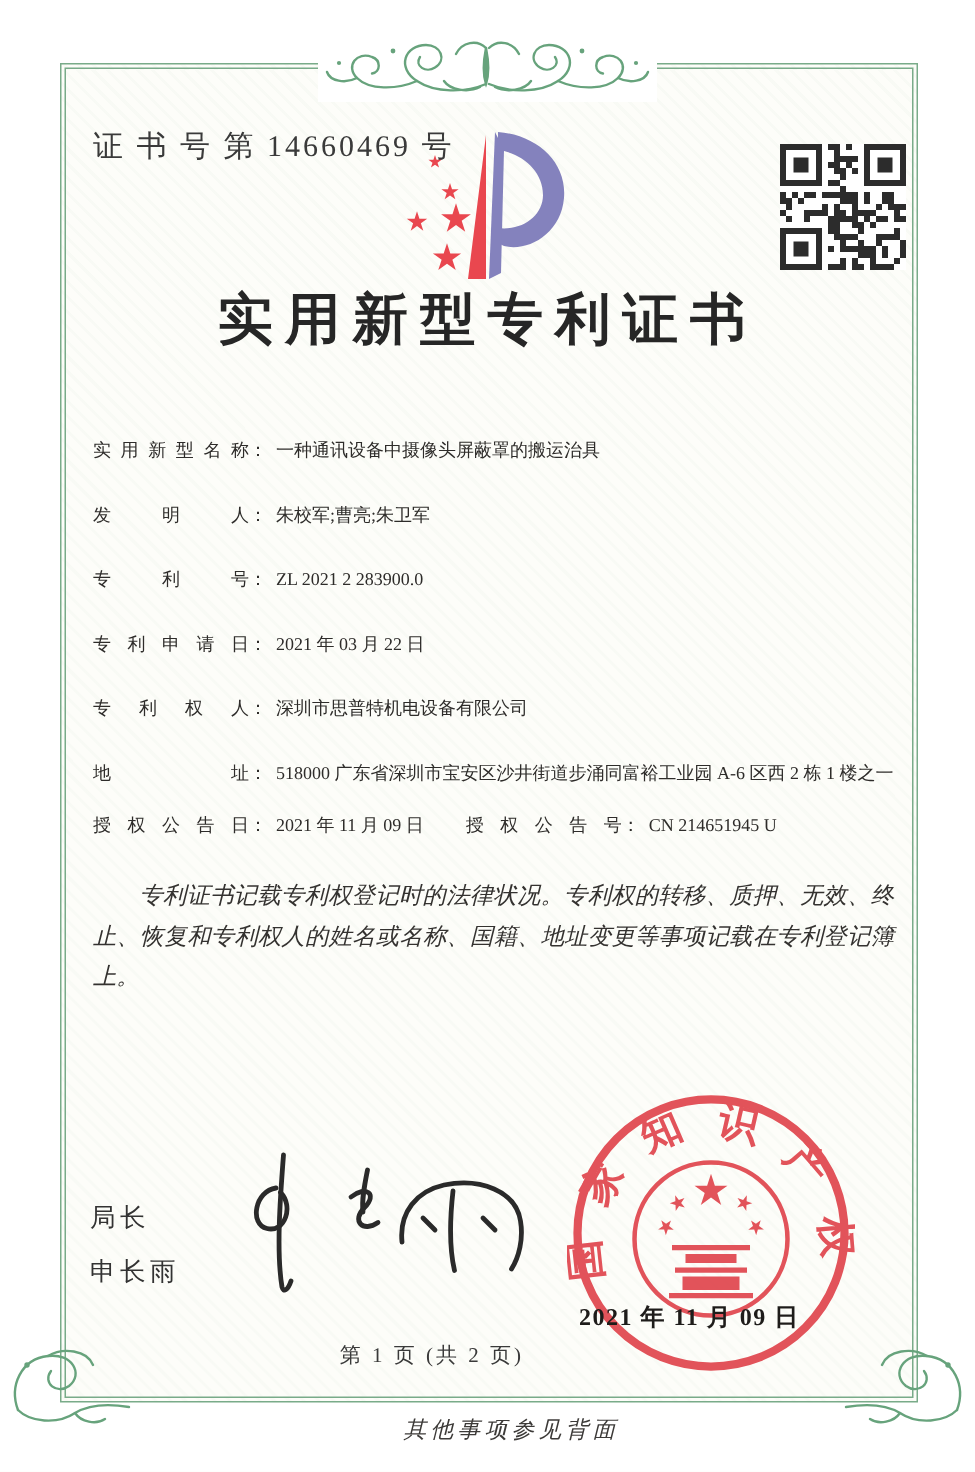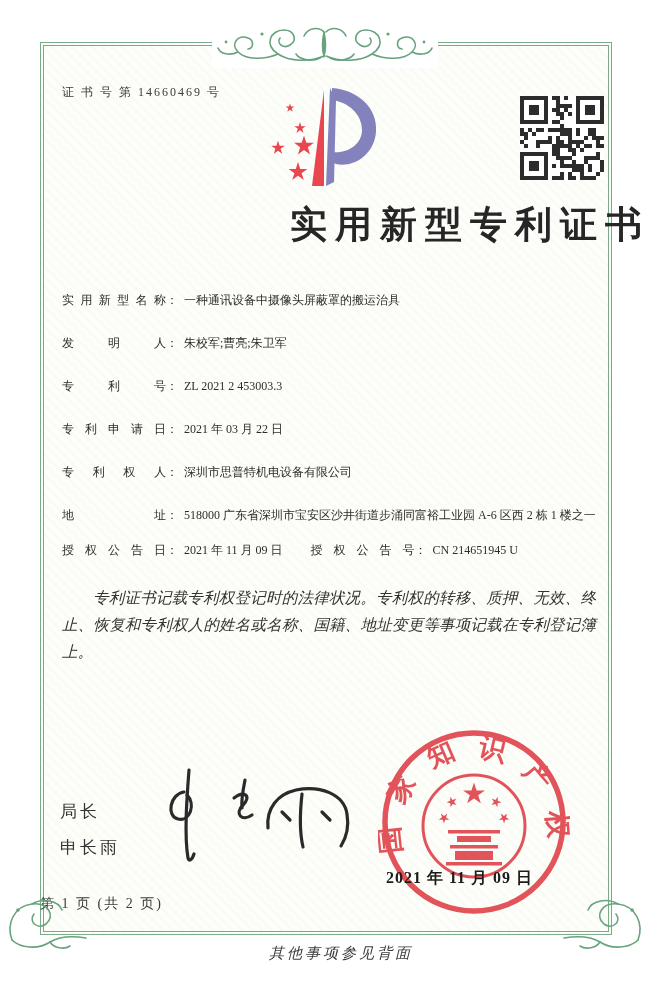--- a/index.html
+++ b/index.html
@@ -11,40 +11,40 @@
   }
   .paper-tint{
     position:absolute;left:40px;top:42px;width:572px;height:893px;
     background:
       repeating-linear-gradient(45deg, rgba(120,170,135,0.035) 0 2px, transparent 2px 7px),
       #fdfdf9;
     border:4px double #79ab89;
     box-sizing:border-box;
   }
   .abs{position:absolute;}
-  .cert-number{left:62px;top:84px;font-size:12px;letter-spacing:2px;color:#3a3a3a;}
+  .cert-number{left:62px;top:84px;font-size:20px;letter-spacing:2px;color:#3a3a3a;}
   .page-title{
-    left:0;top:200px;width:650px;text-align:right;
+    left:0;top:188px;width:650px;text-align:center;
     font-size:37px;font-weight:bold;letter-spacing:8px;color:#262626;
   }
   .fields{left:62px;top:288px;width:540px;font-size:12px;}
   .field-row{display:flex;align-items:flex-start;line-height:24px;margin-bottom:19px;}
   .field-row.addr{margin-bottom:11px;}
   .f-label{display:inline-block;width:104px;text-align:justify;text-align-last:justify;flex:0 0 104px;}
   .f-colon{flex:0 0 auto;}
   .f-value{margin-left:6px;max-width:412px;}
   .grant-pair{display:flex;align-items:flex-start;line-height:24px;}
   .grant-pair .f-label{width:104px;flex:0 0 104px;}
   .grant2{margin-left:28px;}
   .paragraphs{left:62px;top:584px;width:534px;font-size:15.5px;line-height:27px;
     font-style:italic;color:#343230;text-align:justify;}
   .paragraphs p{margin:0;text-indent:2em;}
   .director{left:60px;top:800px;font-size:17px;letter-spacing:3px;color:#333;}
   .director div{margin-bottom:13px;}
-  .footer-page{left:40px;top:895px;width:496px;font-size:14px;letter-spacing:2px;color:#3a3a3a;}
+  .footer-page{left:40px;top:895px;width:496px;text-align:center;font-size:14px;letter-spacing:2px;color:#3a3a3a;}
   .back-note{left:16px;top:944px;width:650px;text-align:center;font-size:15px;font-style:italic;letter-spacing:3px;color:#3c3a38;}
   .seal-date{left:386px;top:868px;font-size:16px;font-weight:bold;letter-spacing:1px;color:#1e1c1a;z-index:6;}
   .seal-wrap{left:378px;top:726px;width:192px;height:192px;z-index:5;opacity:.92;}
   .sig-wrap{left:142px;top:762px;width:220px;height:110px;}
   .logo-wrap{left:260px;top:82px;width:132px;height:110px;}
   .qr-wrap{left:520px;top:96px;width:84px;height:84px;}
   .ornament-top{left:212px;top:16px;width:226px;height:52px;background:#fff;z-index:3;}
   .flourish-bl{left:4px;top:896px;width:84px;height:58px;z-index:3;}
   .flourish-br{right:4px;left:auto;top:896px;width:84px;height:58px;z-index:3;transform:scaleX(-1);}
 </style>
@@ -260,21 +260,21 @@
     <span class="f-value">一种通讯设备中摄像头屏蔽罩的搬运治具</span>
   </div>
   <div class="field-row">
     <span class="f-label">发明人</span>
       <span class="f-colon">：</span>
     <span class="f-value">朱校军;曹亮;朱卫军</span>
   </div>
   <div class="field-row">
     <span class="f-label">专利号</span>
       <span class="f-colon">：</span>
-    <span class="f-value">ZL 2021 2 453003.3</span>
+    <span class="f-value">ZL 2021 2 283900.0</span>
   </div>
   <div class="field-row">
     <span class="f-label">专利申请日</span>
       <span class="f-colon">：</span>
     <span class="f-value">2021 年 03 月 22 日</span>
   </div>
   <div class="field-row">
     <span class="f-label">专利权人</span>
       <span class="f-colon">：</span>
     <span class="f-value">深圳市思普特机电设备有限公司</span>

